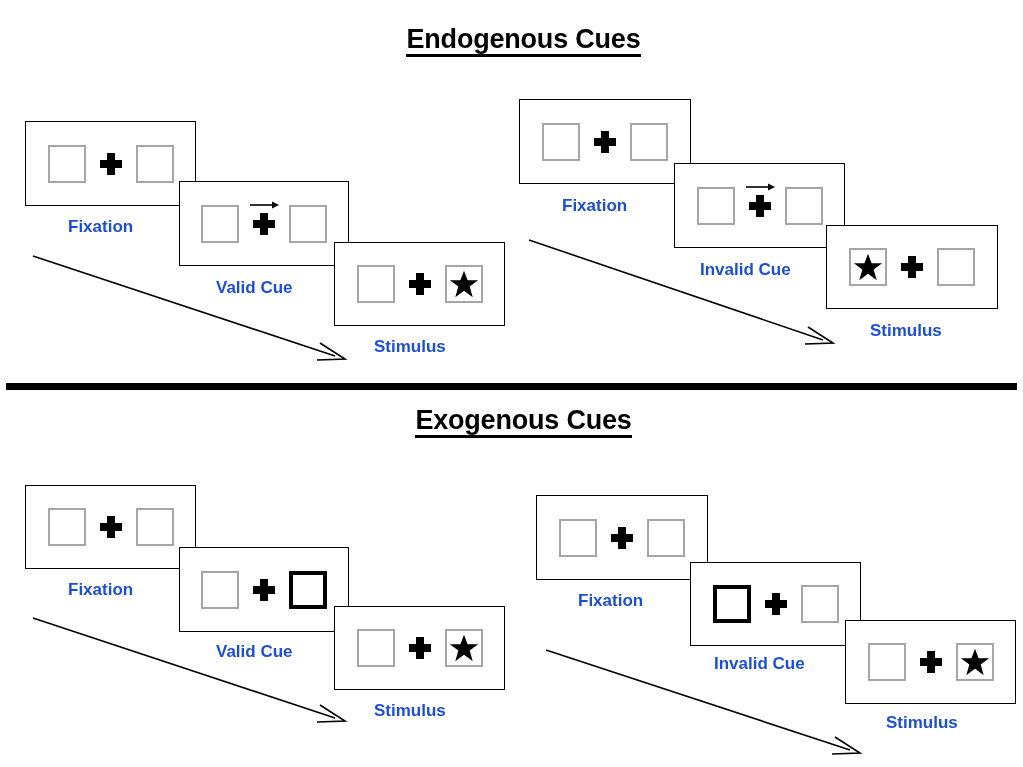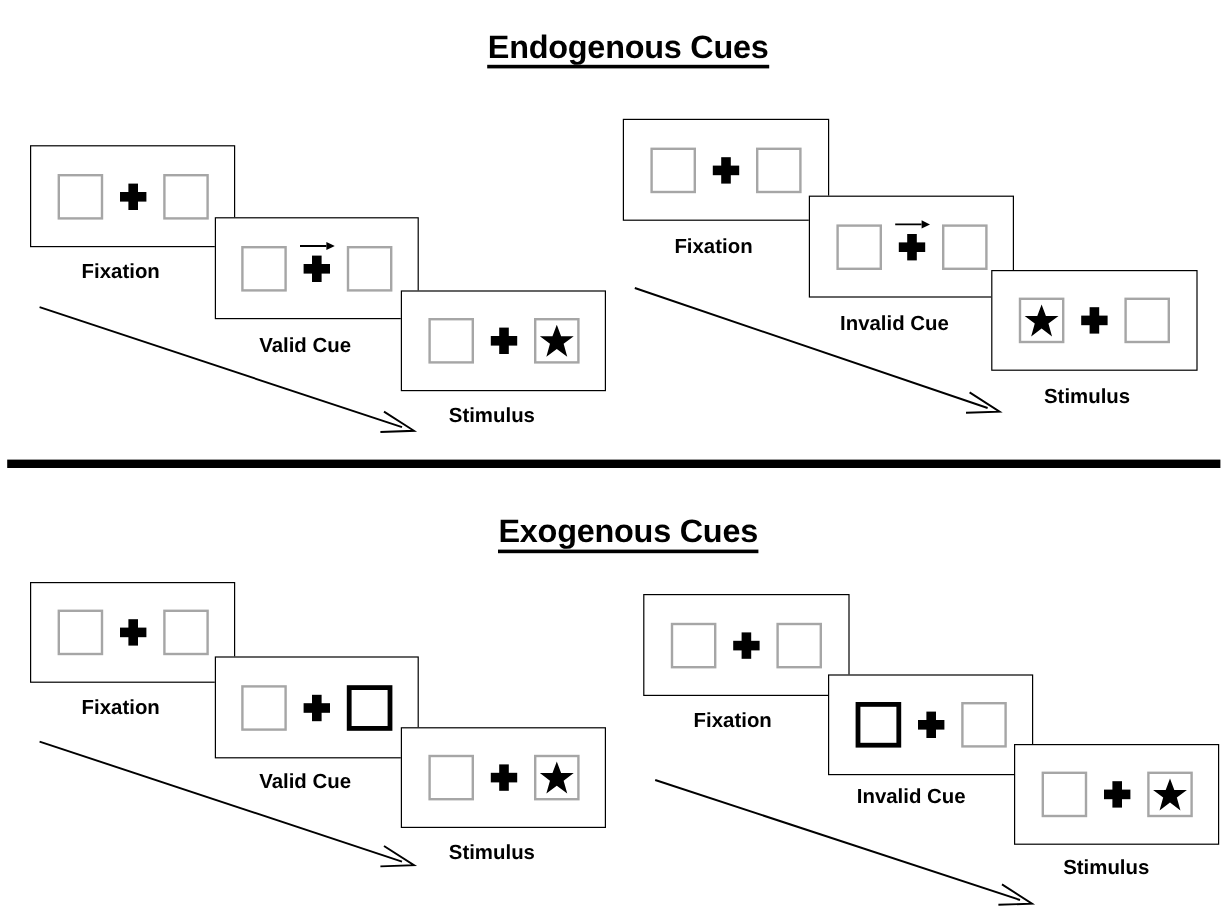--- a/index.html
+++ b/index.html
@@ -116,21 +116,21 @@
   .star-svg {
     width: 30px;
     height: 30px;
     display: block;
   }
   
   .caption {
     position: absolute;
     font-size: 17px;
     font-weight: bold;
-    color: #000000;
+    color: #1d4ed8;
     white-space: nowrap;
   }
   
   .flow-arrow {
     position: absolute;
     pointer-events: none;
   }
 </style>
 </head>
 <body>
@@ -216,21 +216,21 @@
   </div>
   <div class="caption" style="left:870px; top:321px;">Stimulus</div>
 
   <svg class="flow-arrow" style="left:523px; top:232px; width:320px; height:120px;" viewBox="0 0 320 120">
     <line x1="6" y1="8" x2="300" y2="108" stroke="#000000" stroke-width="1.6"></line>
     <polyline points="285,95 310,111 282,112" fill="none" stroke="#000000" stroke-width="1.6"></polyline>
   </svg>
 
   <div class="divider" style="top:383px;"></div>
 
-  <div class="section-title" style="top:428px;">
+  <div class="section-title" style="top:405px;">
     <span>Exogenous Cues</span>
   </div>
 
   <div class="frame" style="left:25px; top:485px; width:171px; height:84px;">
     <div class="frame-inner">
       <div class="sq"></div>
       <div class="plus"></div>
       <div class="sq"></div>
     </div>
   </div>

